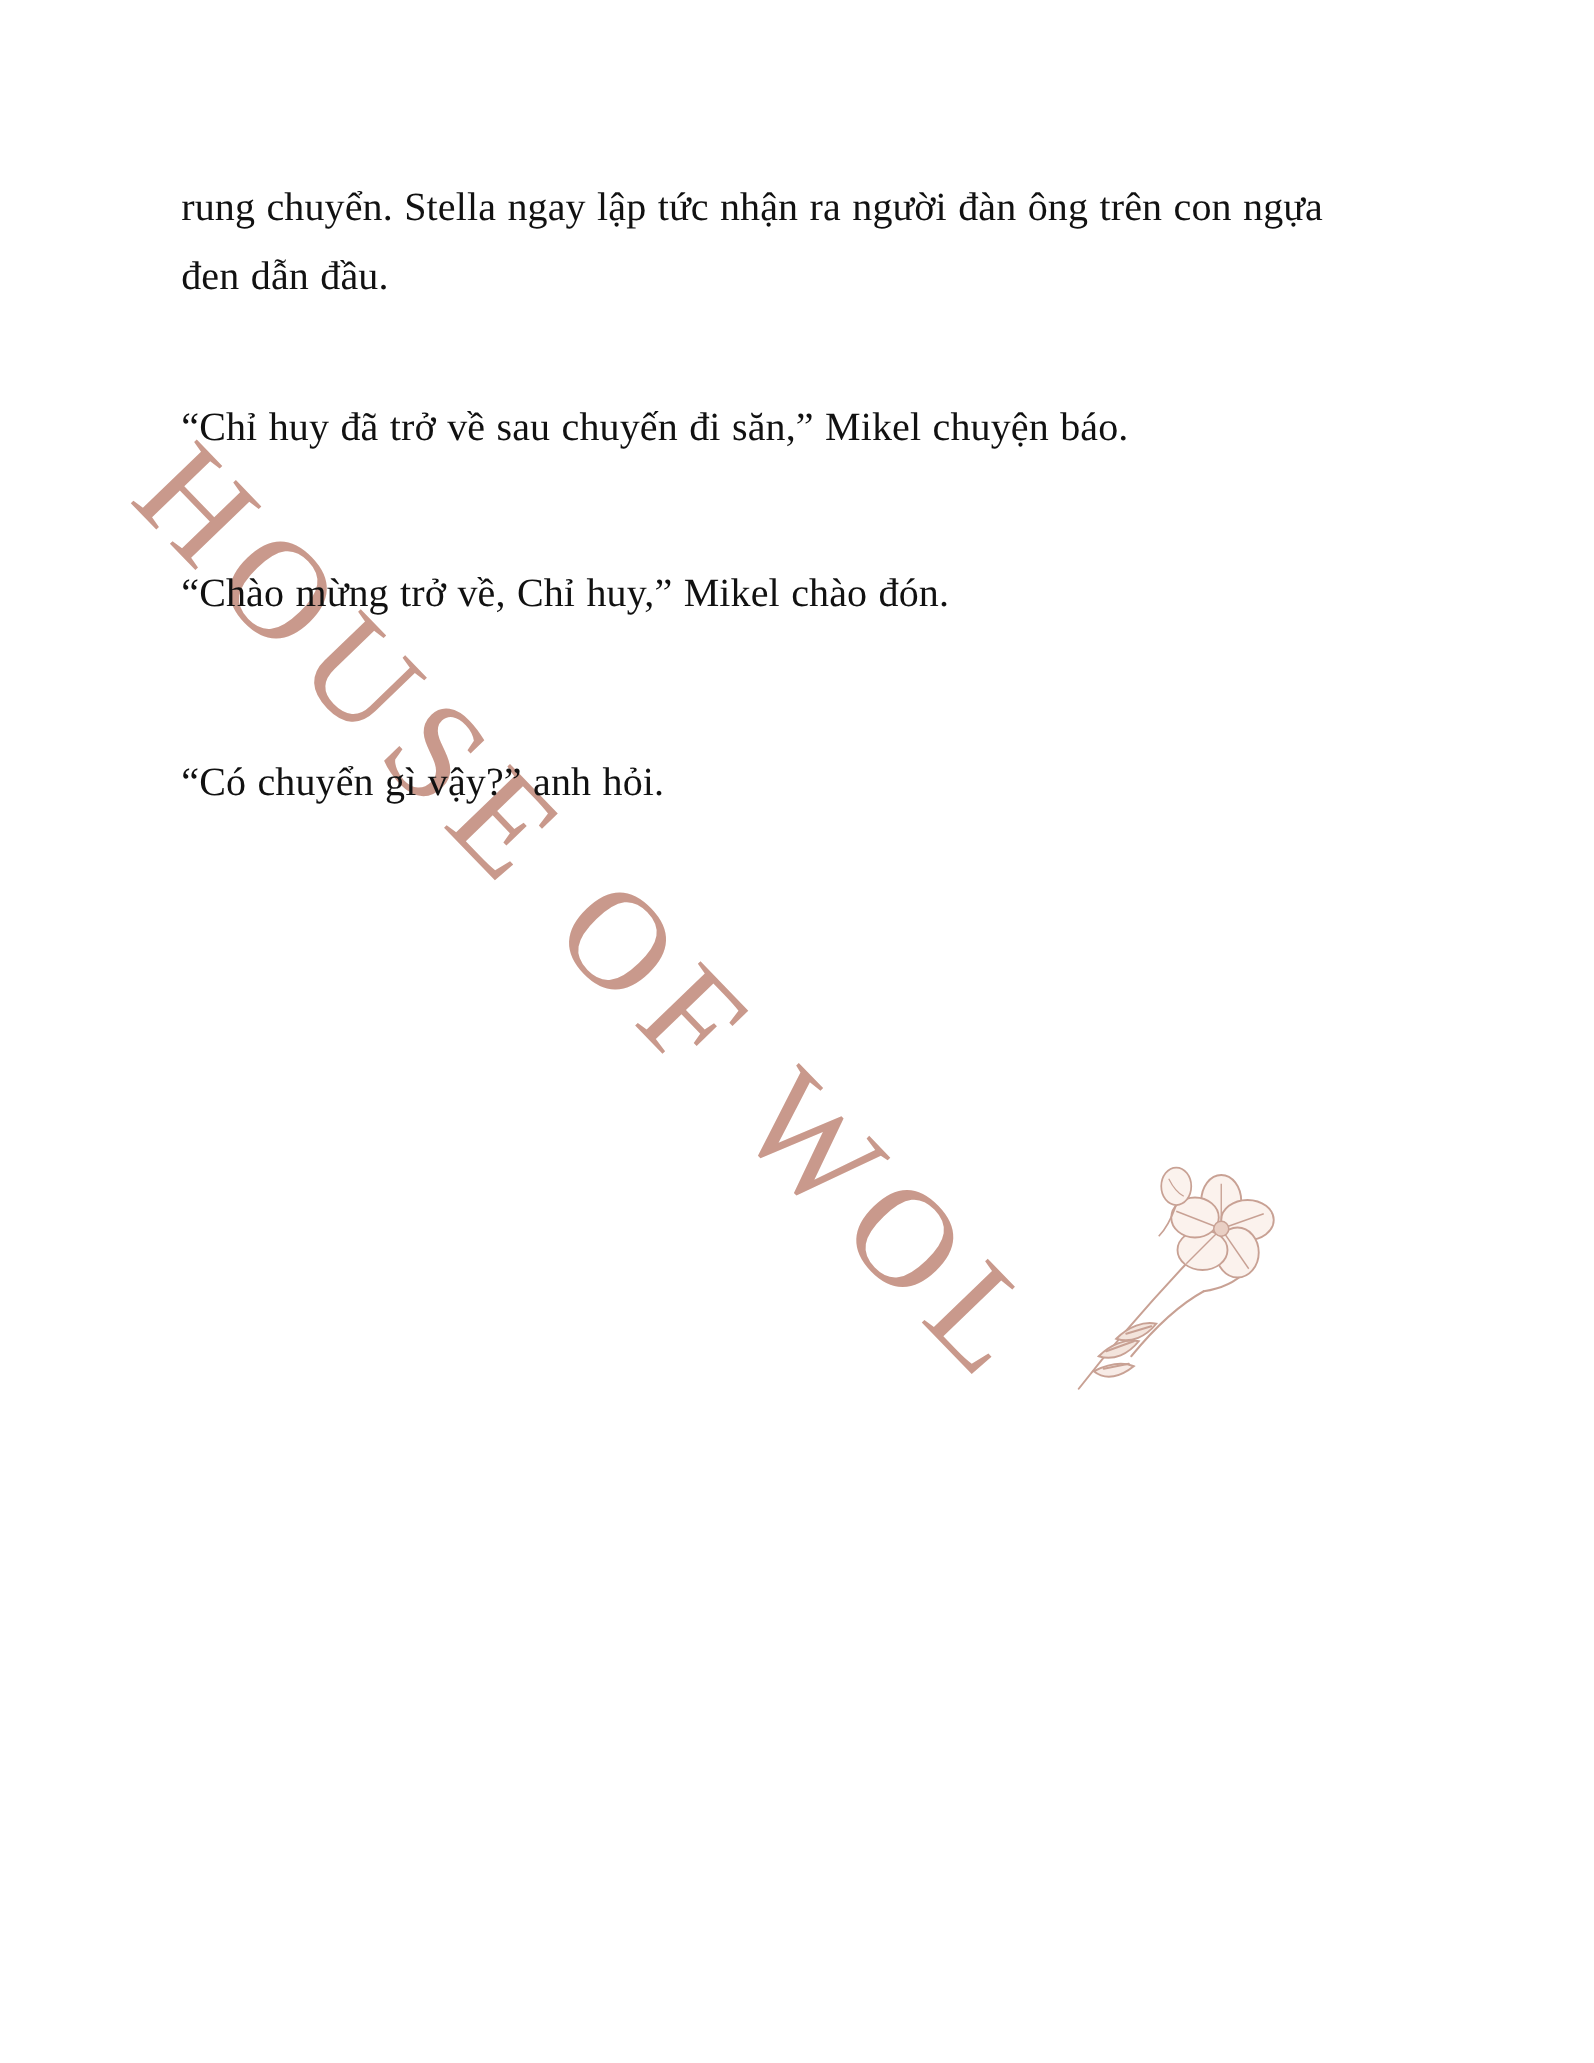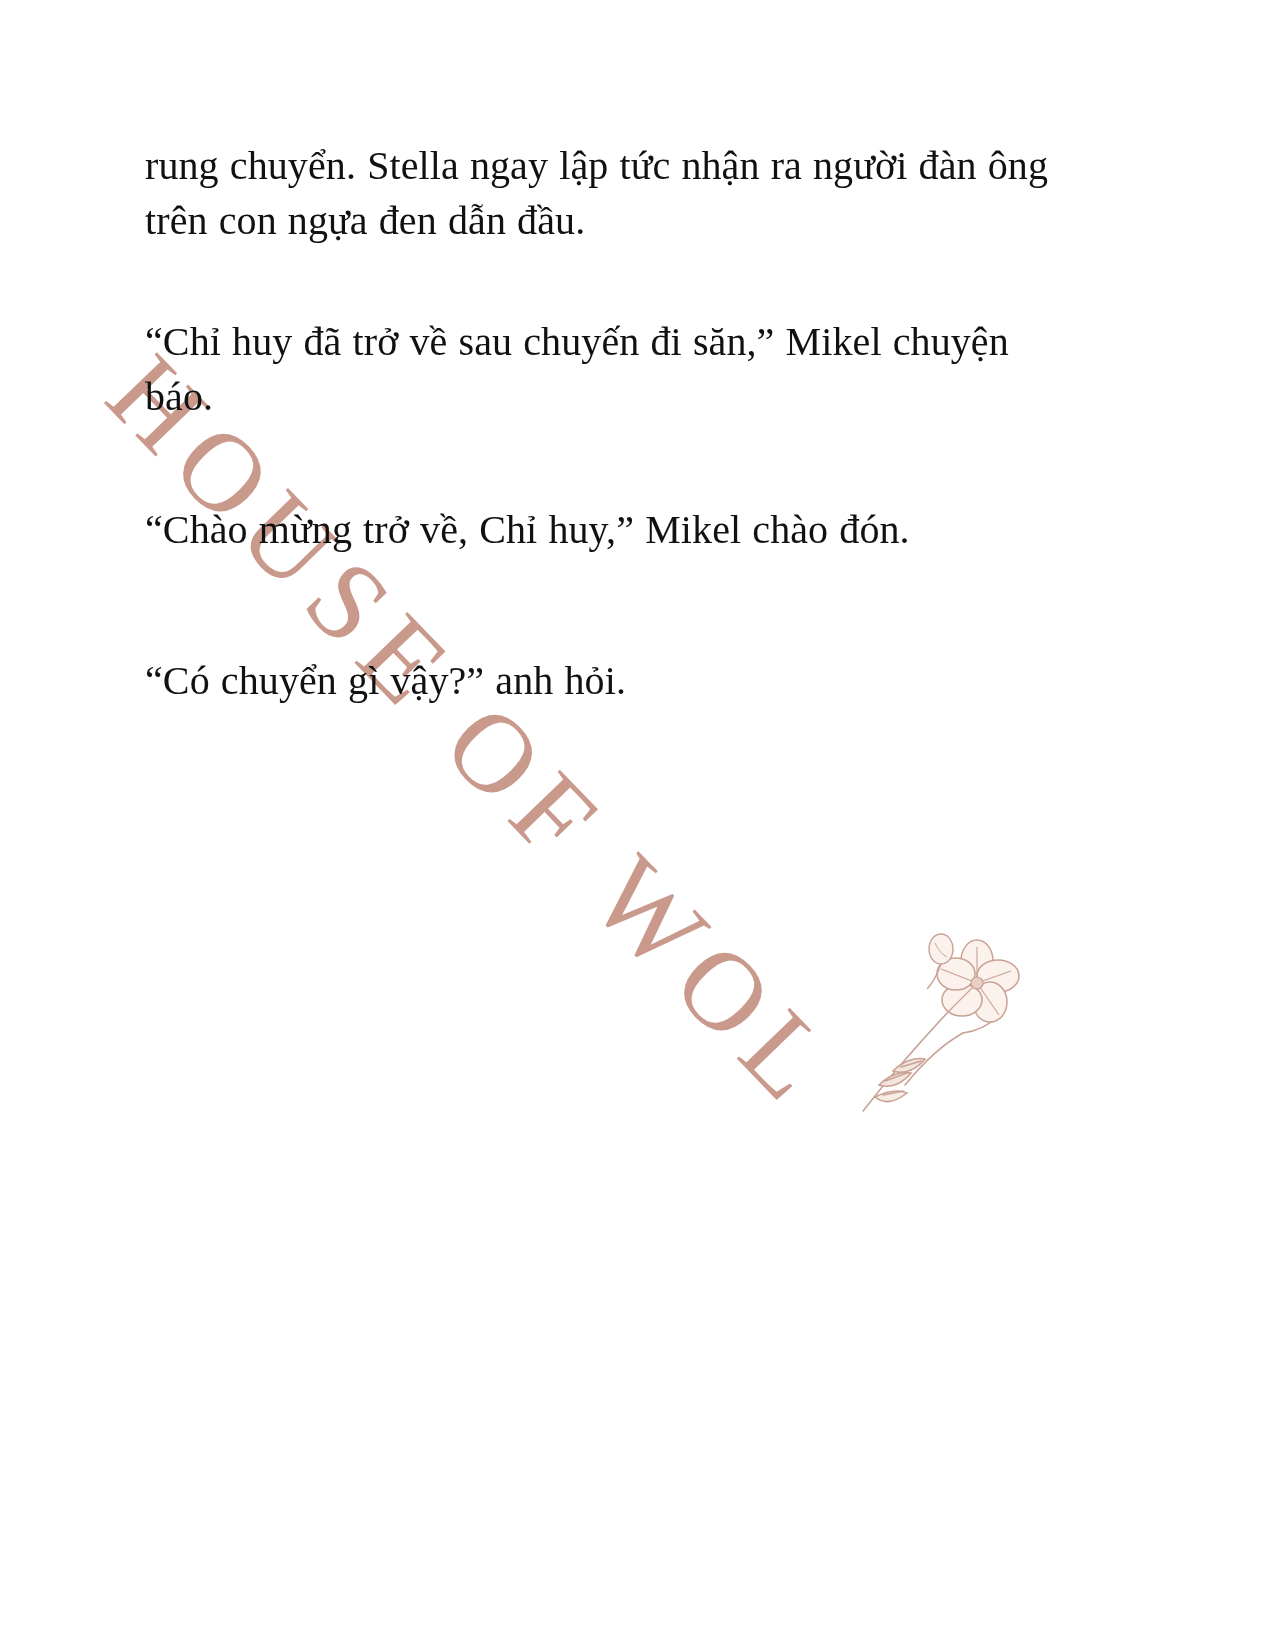--- a/index.html
+++ b/index.html
@@ -57,21 +57,21 @@
 
   
   .content {
     position: absolute;
     left: 145px;
     top: 138px;
     width: 935px;
     z-index: 3;
   }
   .para {
-    font-size: 40px;
+    font-size: 32px;
     line-height: 55px;
     color: #111111;
     margin: 0 0 54px 0;
     text-align: left;
     letter-spacing: 0.1px;
     word-spacing: 1px;
   }
   .spacer-sm { height: 12px; }
   .spacer-md { height: 30px; }
 </style>

